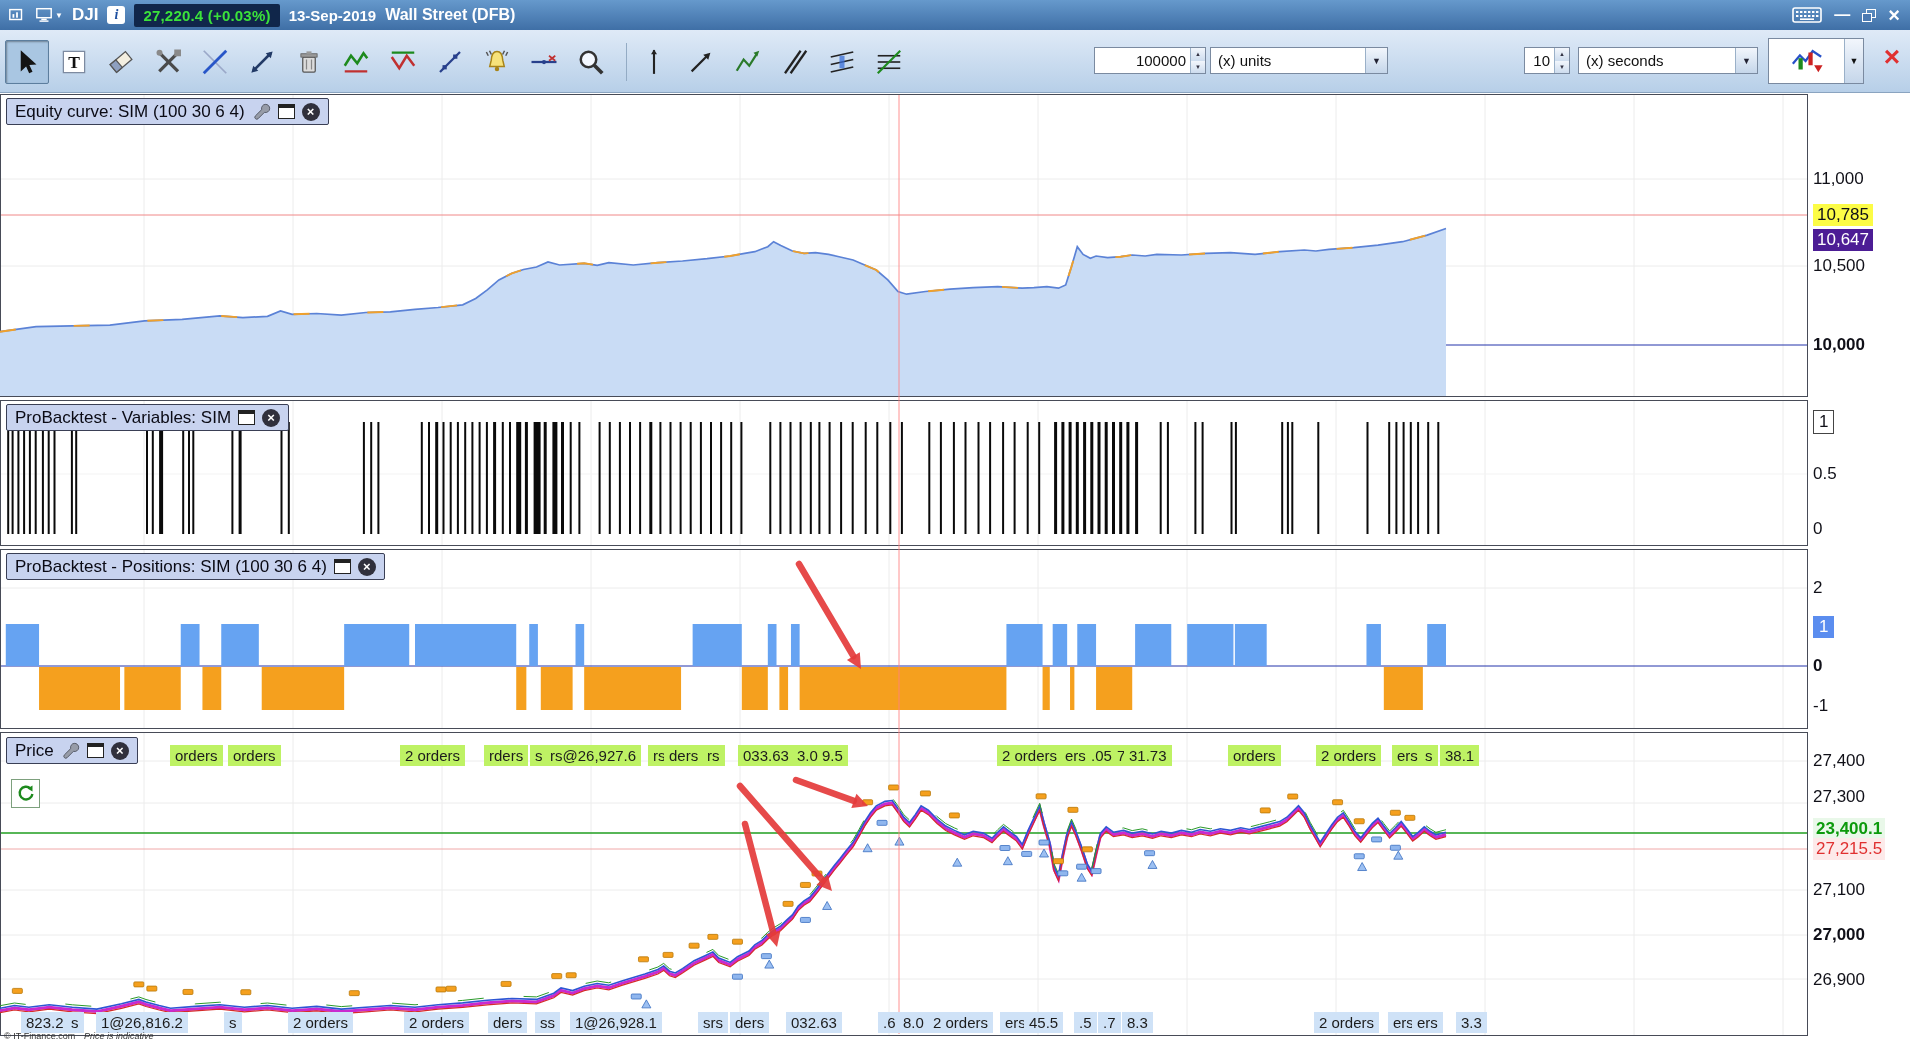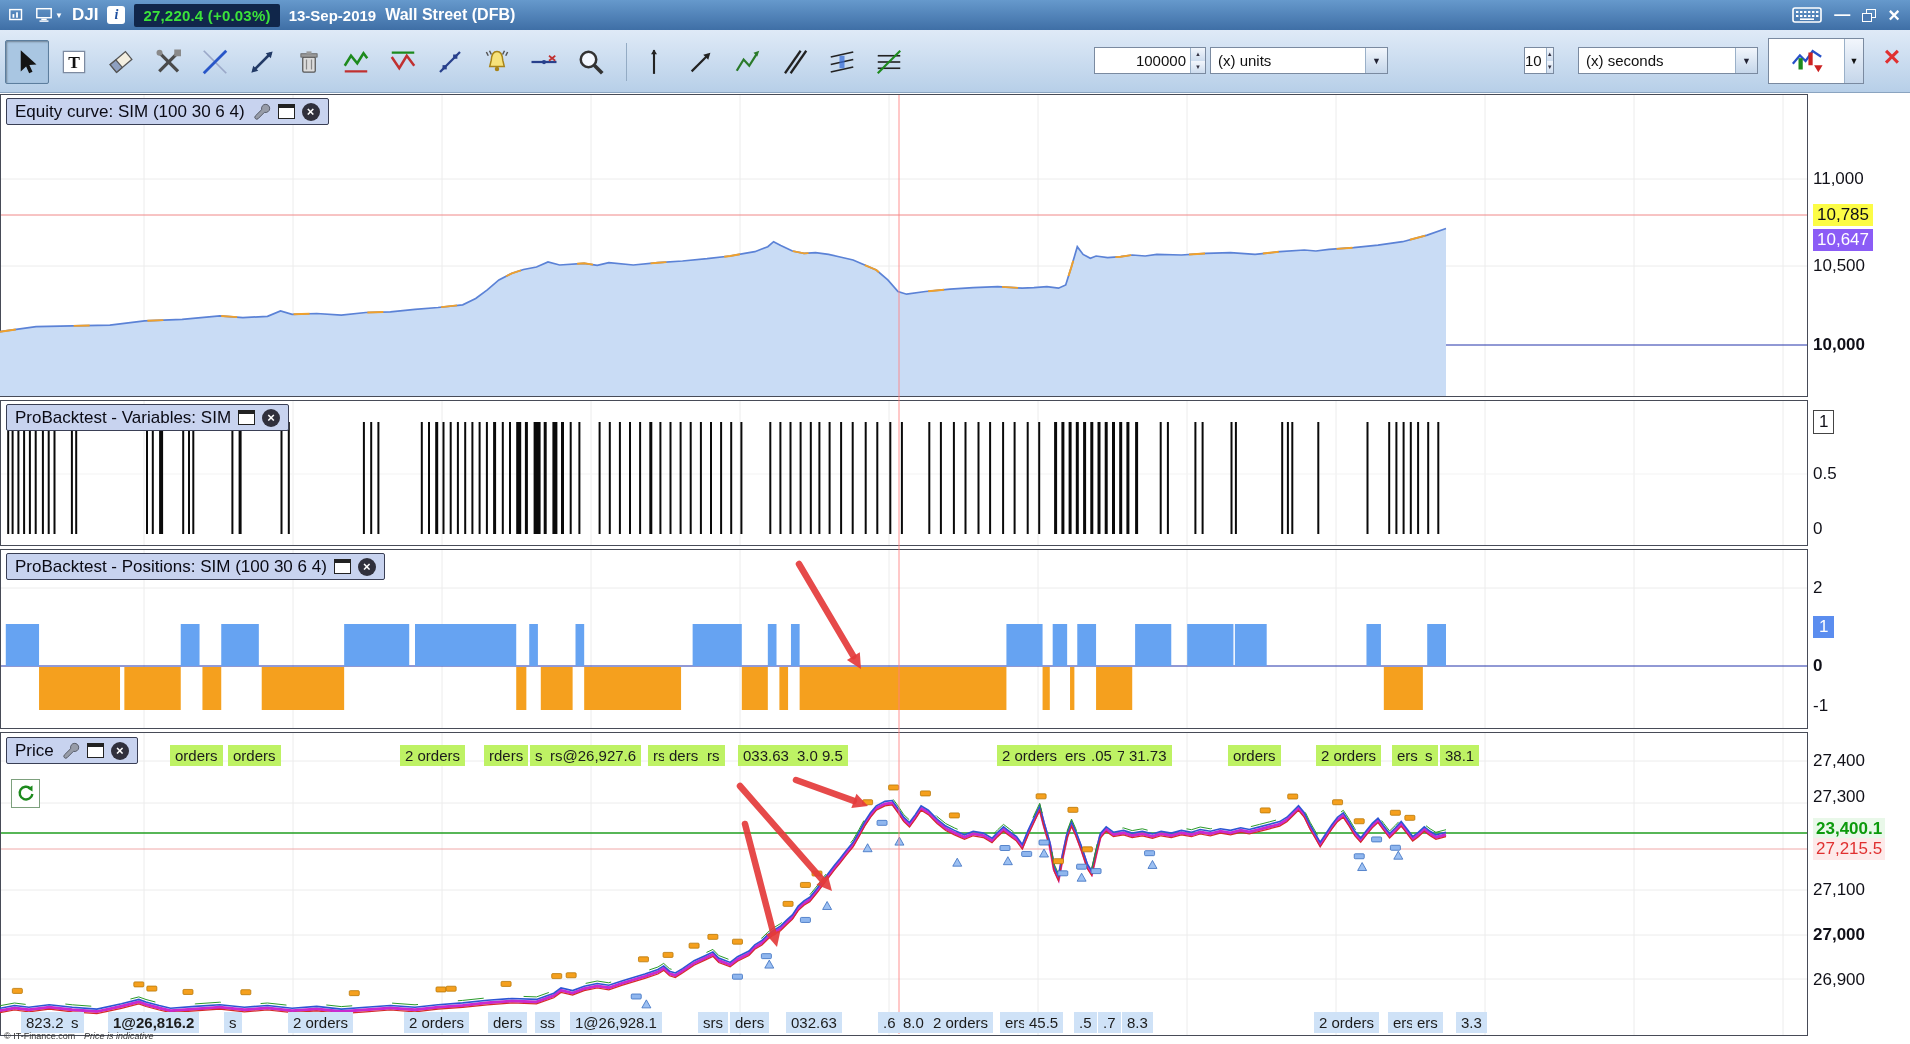--- a/index.html
+++ b/index.html
@@ -64,21 +64,21 @@
   .tab-ic{display:flex;align-items:center;}
   .ic-win{width:15px;height:13px;background:#fff;border:1.5px solid #222;position:relative;display:inline-block;}
   .ic-win::before{content:"";position:absolute;left:-1px;right:-1px;top:-1px;height:3.5px;background:#222;}
   .ic-close{width:18px;height:18px;border-radius:50%;background:#30303c;color:#fff;font-size:13px;
     font-weight:bold;line-height:18px;text-align:center;display:inline-block;}
   
   #axis-labels div{position:absolute;left:1813px;font-size:17px;line-height:22px;color:#101018;
     white-space:nowrap;z-index:2;}
   #axis-labels .bold{font-weight:bold;}
   #axis-labels .yellow{background:#fcfc46;padding:0 4px;}
-  #axis-labels .bluegray{background:#8b5cf6;color:#fff;padding:0 4px;}
+  #axis-labels .bluegray{background:#4c1d95;color:#fff;padding:0 4px;}
   #axis-labels .bluebox{background:#5b8def;color:#fff;padding:0 6px;}
   #axis-labels .boxed{border:1px solid #444;background:#fff;padding:0 5px;}
   #axis-labels .green{color:#0c9a0c;font-weight:bold;background:#e9f8e9;padding:0 3px;}
   #axis-labels .red{color:#e03030;background:#fdeaea;padding:0 3px;}
   .olab{position:absolute;font-size:15px;line-height:19px;padding:1px 5px;white-space:nowrap;
     color:#1c1c1c;z-index:2;}
   .otop{top:745px;background:#bef264;}
   .obot{top:1012px;background:#cfe2f7;}
   
   #refresh-btn{position:absolute;left:11px;top:779px;width:27px;height:27px;background:#fff;
@@ -283,21 +283,21 @@
       <span class="val">100000</span>
       <span class="spin">
           <b>▲</b>
           <b>▼</b>
         </span>
     </div>
     <div class="dropdown" id="units-dd" style="left:1210px;width:178px;">
       <span class="lbl">(x) units</span>
       <span class="btn">▼</span>
     </div>
-    <div class="numbox" id="period-box" style="left:1524px;width:30px;">
+    <div class="numbox" id="period-box" style="left:1524px;width:46px;">
       <span class="val">10</span>
       <span class="spin">
           <b>▲</b>
           <b>▼</b>
         </span>
     </div>
     <div class="dropdown" id="period-dd" style="left:1578px;width:180px;">
       <span class="lbl">(x) seconds</span>
       <span class="btn">▼</span>
     </div>
@@ -708,21 +708,21 @@
       <div class="olab otop" style="left: 1124px;">31.73</div>
       <div class="olab otop" style="left: 1228px;">orders</div>
       <div class="olab otop" style="left: 1316px;">2 orders</div>
       <div class="olab otop" style="left: 1392px;">ers</div>
       <div class="olab otop" style="left: 1420px;">s</div>
       <div class="olab otop" style="left: 1440px;">38.1</div>
     </div>
   <div id="bottom-orders" style="position:absolute;left:0;top:0;">
       <div class="olab obot" style="left: 21px;">823.2</div>
       <div class="olab obot" style="left: 66px;">s</div>
-      <div class="olab obot" style="left: 108px; font-weight: bold;">1@26,816.2</div>
+      <div class="olab obot" style="left: 96px;">1@26,816.2</div>
       <div class="olab obot" style="left: 224px;">s</div>
       <div class="olab obot" style="left: 288px;">2 orders</div>
       <div class="olab obot" style="left: 404px;">2 orders</div>
       <div class="olab obot" style="left: 488px;">ders</div>
       <div class="olab obot" style="left: 535px;">ss</div>
       <div class="olab obot" style="left: 570px;">1@26,928.1</div>
       <div class="olab obot" style="left: 698px;">srs</div>
       <div class="olab obot" style="left: 730px;">ders</div>
       <div class="olab obot" style="left: 786px;">032.63</div>
       <div class="olab obot" style="left: 878px;">.6</div>

